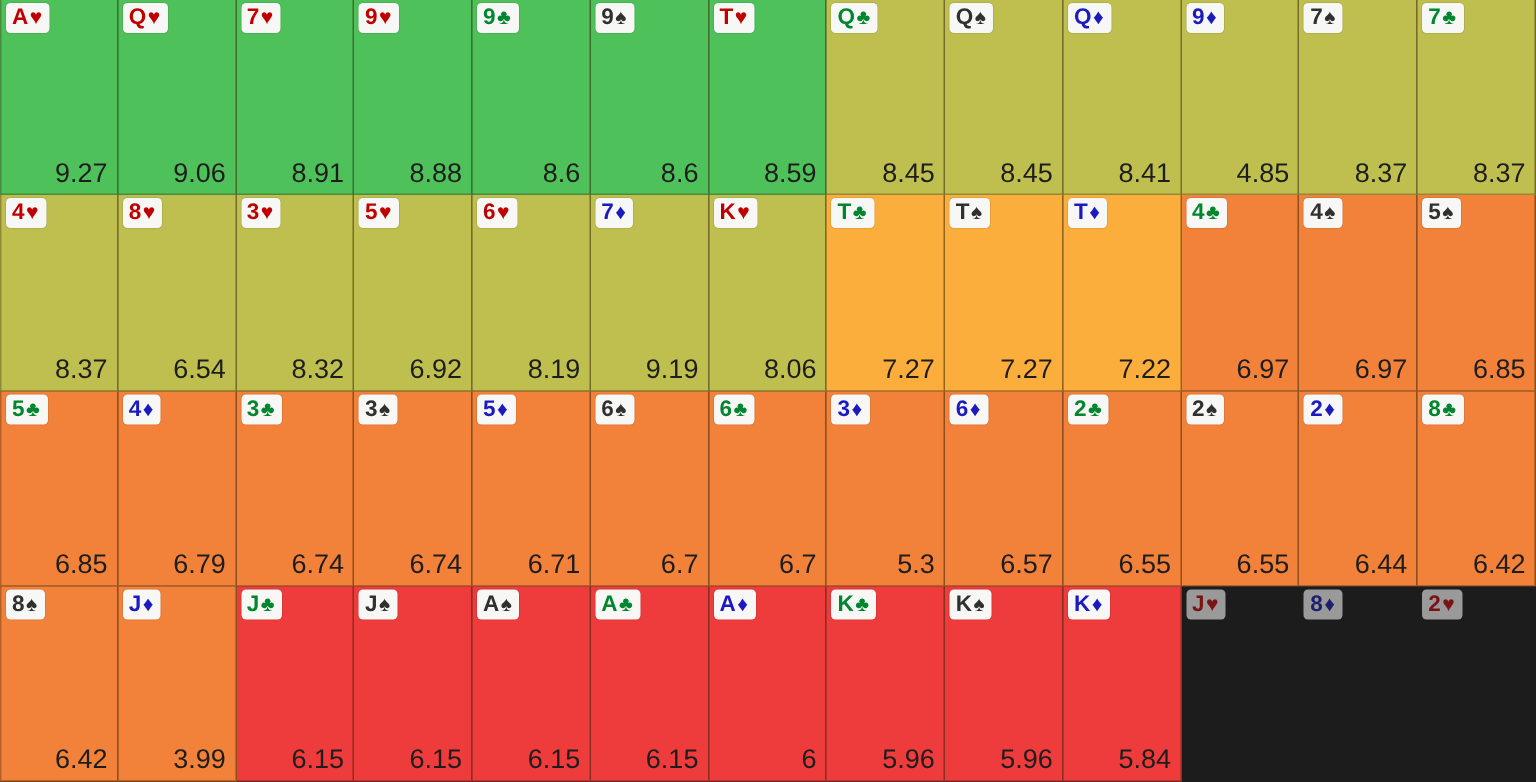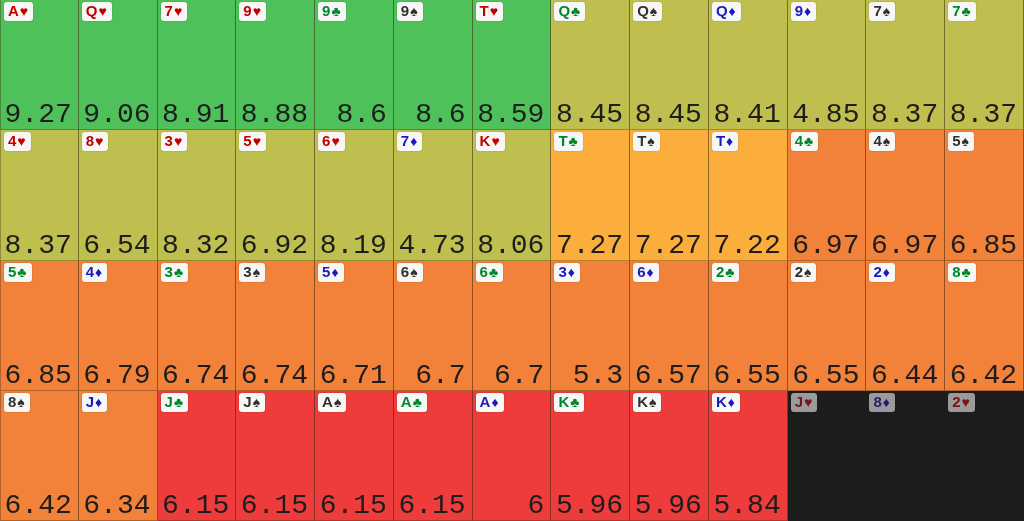--- a/index.html
+++ b/index.html
@@ -67,24 +67,24 @@
   .s-c { color: #00862e; }
   .s-s { color: #303030; }
 
   .badge.disabled .s-h { color: #7a1414; }
   .badge.disabled .s-d { color: #1f1f6e; }
 
   .score {
     position: absolute;
     right: 6px;
     bottom: 2px;
-    font-size: 28px;
+    font-size: 18px;
     color: #1d1d1d;
     line-height: 24px;
-    font-family: Liberation Mono, monospace;
+    font-family: Liberation Sans, sans-serif;
   }
 </style>
 </head>
 <body>
 
 <div id="grid">
     <div class="cell first-col" style="background: rgb(79, 193, 90);">
       <div class="badge"><span class="rank s-h">A</span><span class="suit s-h">♥</span></div>
       <div class="score">9.27</div>
     </div>
@@ -151,21 +151,21 @@
     <div class="cell" style="background: rgb(191, 191, 79);">
       <div class="badge"><span class="rank s-h">5</span><span class="suit s-h">♥</span></div>
       <div class="score">6.92</div>
     </div>
     <div class="cell" style="background: rgb(191, 191, 79);">
       <div class="badge"><span class="rank s-h">6</span><span class="suit s-h">♥</span></div>
       <div class="score">8.19</div>
     </div>
     <div class="cell" style="background: rgb(191, 191, 79);">
       <div class="badge"><span class="rank s-d">7</span><span class="suit s-d">♦</span></div>
-      <div class="score">4.73</div>
+      <div class="score">9.19</div>
     </div>
     <div class="cell" style="background: rgb(191, 191, 79);">
       <div class="badge"><span class="rank s-h">K</span><span class="suit s-h">♥</span></div>
       <div class="score">8.06</div>
     </div>
     <div class="cell" style="background: rgb(252, 174, 60);">
       <div class="badge"><span class="rank s-c">T</span><span class="suit s-c">♣</span></div>
       <div class="score">7.27</div>
     </div>
     <div class="cell" style="background: rgb(252, 174, 60);">
@@ -239,21 +239,21 @@
     <div class="cell" style="background: rgb(242, 129, 58);">
       <div class="badge"><span class="rank s-c">8</span><span class="suit s-c">♣</span></div>
       <div class="score">6.42</div>
     </div>
     <div class="cell first-col" style="background: rgb(242, 129, 58);">
       <div class="badge"><span class="rank s-s">8</span><span class="suit s-s">♠</span></div>
       <div class="score">6.42</div>
     </div>
     <div class="cell" style="background: rgb(242, 129, 58);">
       <div class="badge"><span class="rank s-d">J</span><span class="suit s-d">♦</span></div>
-      <div class="score">6.34</div>
+      <div class="score">3.99</div>
     </div>
     <div class="cell" style="background: rgb(238, 59, 59);">
       <div class="badge"><span class="rank s-c">J</span><span class="suit s-c">♣</span></div>
       <div class="score">6.15</div>
     </div>
     <div class="cell" style="background: rgb(238, 59, 59);">
       <div class="badge"><span class="rank s-s">J</span><span class="suit s-s">♠</span></div>
       <div class="score">6.15</div>
     </div>
     <div class="cell" style="background: rgb(238, 59, 59);">

